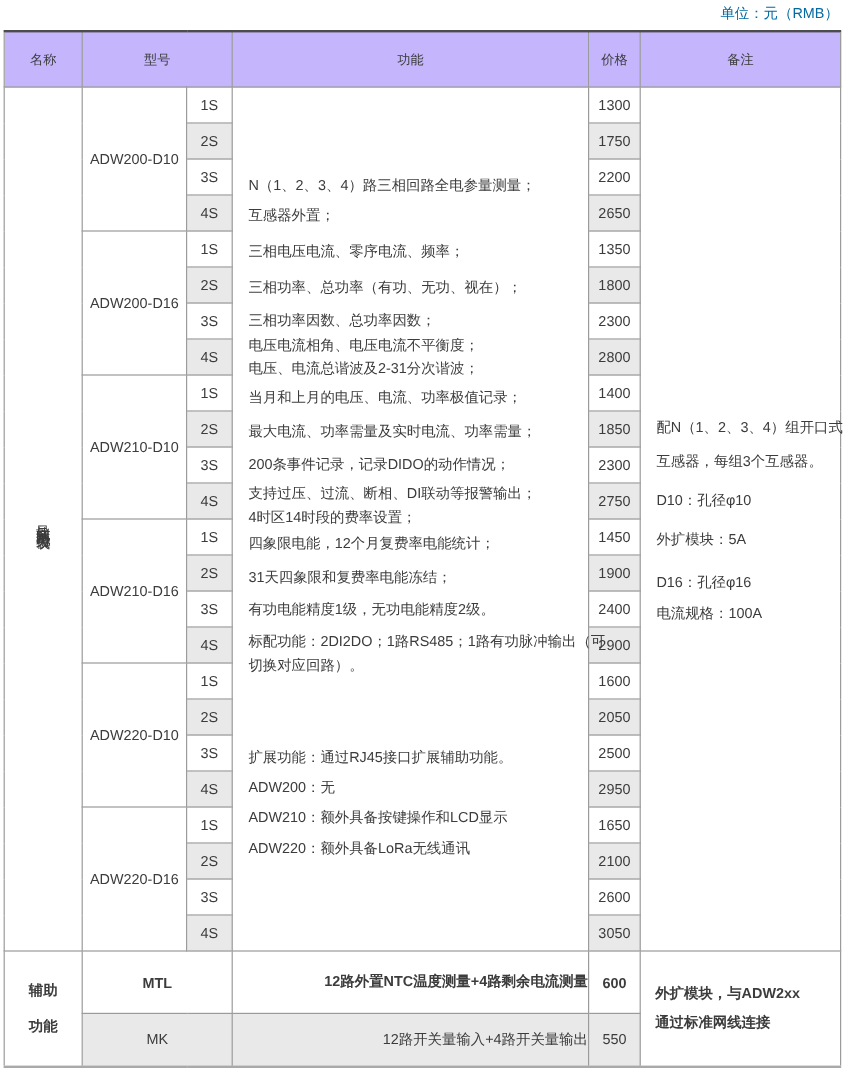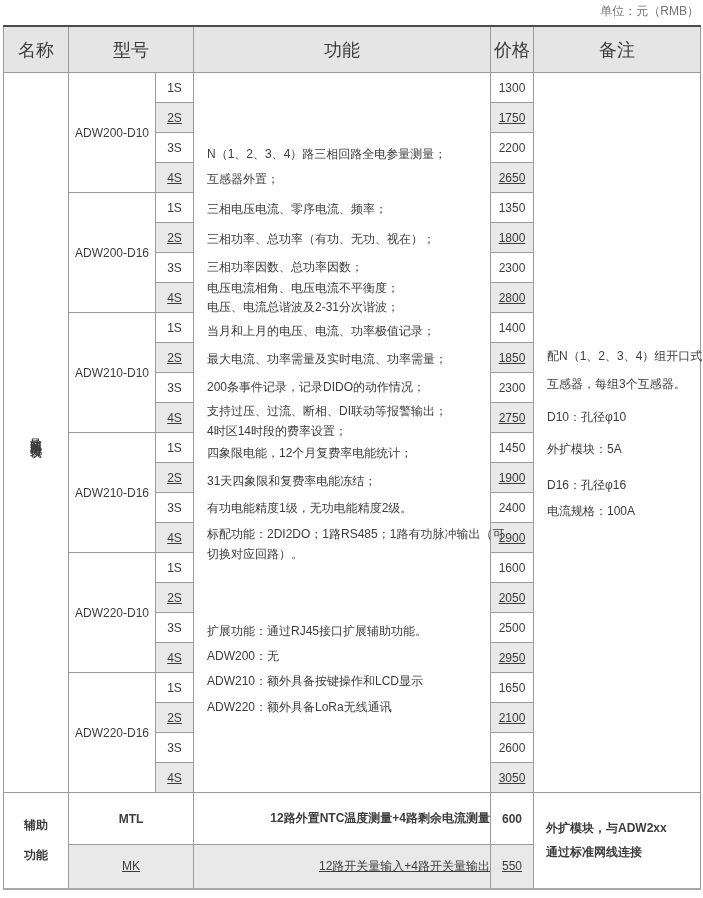--- a/index.html
+++ b/index.html
@@ -1,37 +1,37 @@
 <!DOCTYPE html>
 <html><head>
 <meta charset="utf-8">
 <style>
   html,body{margin:0;padding:0;}
   body{
     width:703px;height:898px;position:relative;background:#ffffff;
     font-family:"Liberation Sans","DejaVu Sans",sans-serif;color:#3c3c3c;
   }
-  .unit-label{position:absolute;top:3px;right:4px;font-size:12px;color:#737373;}
+  .unit-label{position:absolute;top:3px;right:4px;font-size:12px;color:#0369a1;}
   table.price-table{
     position:absolute;left:3px;top:25px;width:697px;
     border-collapse:collapse;table-layout:fixed;
     border-top:2px solid #4c4c4c;
     border-bottom:2px solid #a9a9a9;
     border-left:1px solid #9b9b9b;
     border-right:1px solid #9b9b9b;
   }
   td{
     border:1px solid #9b9b9b;padding:0;font-size:12px;color:#3c3c3c;
     text-align:center;vertical-align:middle;
   }
-  tr.head td{background:#e5e5e5;height:45px;font-size:18px;}
+  tr.head td{background:#c4b5fd;height:45px;font-size:11px;}
   tr.r{height:30px;}
   tr.aux1{height:52px;font-weight:bold;}
   tr.aux2{height:44px;}
-  td.gray{background:#e9e9e9;text-decoration:underline;}
+  td.gray{background:#e9e9e9;}
   .fwrap,.rwrap{position:relative;height:718px;text-align:center;}
   .fline,.rline{position:absolute;left:13px;height:20px;line-height:20px;white-space:nowrap;}
   .vtext{writing-mode:vertical-lr;margin:0 auto;font-size:12px;line-height:14px;letter-spacing:1px;}
   .aux-name-line{line-height:30px;}
   td.aux-fn{text-align:right;padding-left:13px;}
   td.aux-remark{text-align:left;padding-left:12px;line-height:24px;font-size:12px;}
 </style>
 </head>
 <body>
 

